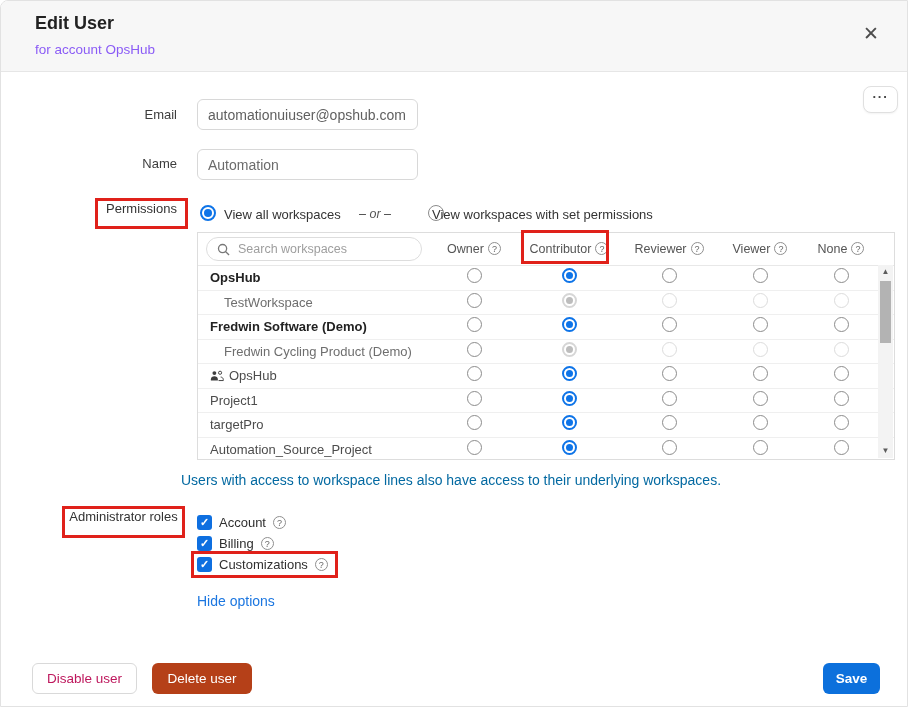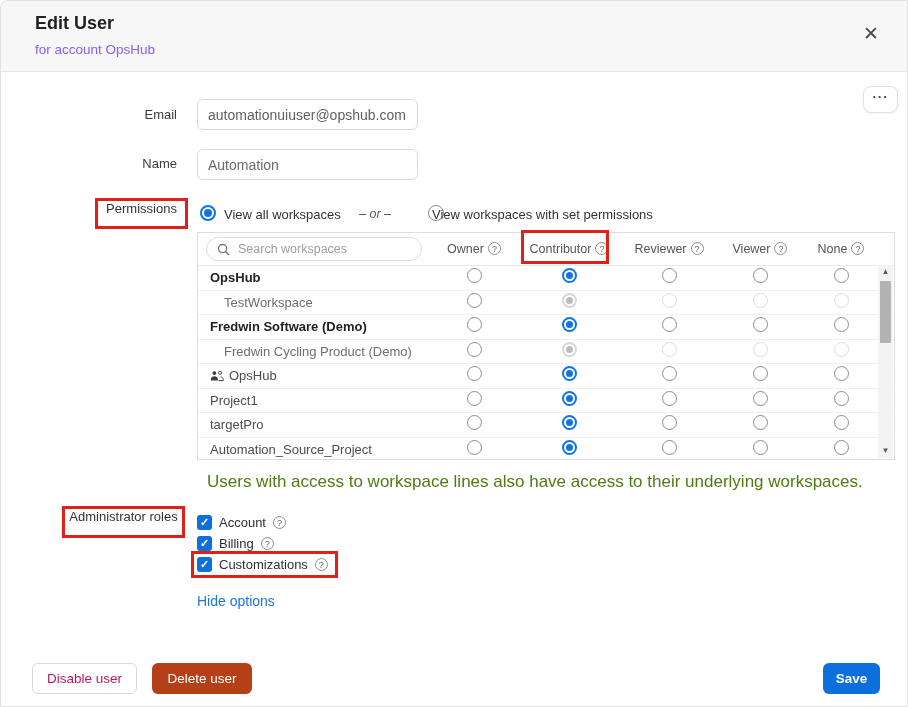--- a/index.html
+++ b/index.html
@@ -54,21 +54,21 @@
   .trow.indent .ncell{padding-left:26px;color:#6e6e6e;}
   .rcell{text-align:center;}
   .team-ic{display:inline-flex;}
 
   
   .sbar{position:absolute;right:1px;top:32px;bottom:1px;width:15px;background:#f3f3f3;}
   .sb-up,.sb-dn{position:absolute;left:0;width:15px;height:14px;color:#5c5c5c;font-size:8px;text-align:center;line-height:14px;cursor:pointer;}
   .sb-up{top:0;} .sb-dn{bottom:0;}
   .sb-thumb{position:absolute;left:2px;top:16px;width:11px;height:62px;background:#b3b3b3;cursor:grab;}
 
-  .footnote{position:absolute;left:206px;top:471px;font-size:17px;color:#4d7c0f;}
+  .footnote{position:absolute;left:180px;top:471px;font-size:14px;color:#0369a1;}
 
   
   .adm-box{position:absolute;left:61px;top:505px;width:123px;height:32px;font-size:13px;color:#333;}
   .cb-row{position:absolute;left:196px;display:flex;align-items:center;gap:7px;font-size:13px;color:#2f2f2f;}
 
   .link{position:absolute;left:196px;top:592px;font-size:14px;color:#1b76e0;cursor:pointer;}
 
   
   .btn{position:absolute;top:662px;height:31px;border-radius:6px;font-size:13.5px;box-sizing:border-box;display:flex;align-items:center;justify-content:center;cursor:pointer;font-family:"Liberation Sans",sans-serif;}
   .btn-disable{left:31px;width:105px;background:#fff;border:1px solid #d9d9d9;color:#be185d;}

